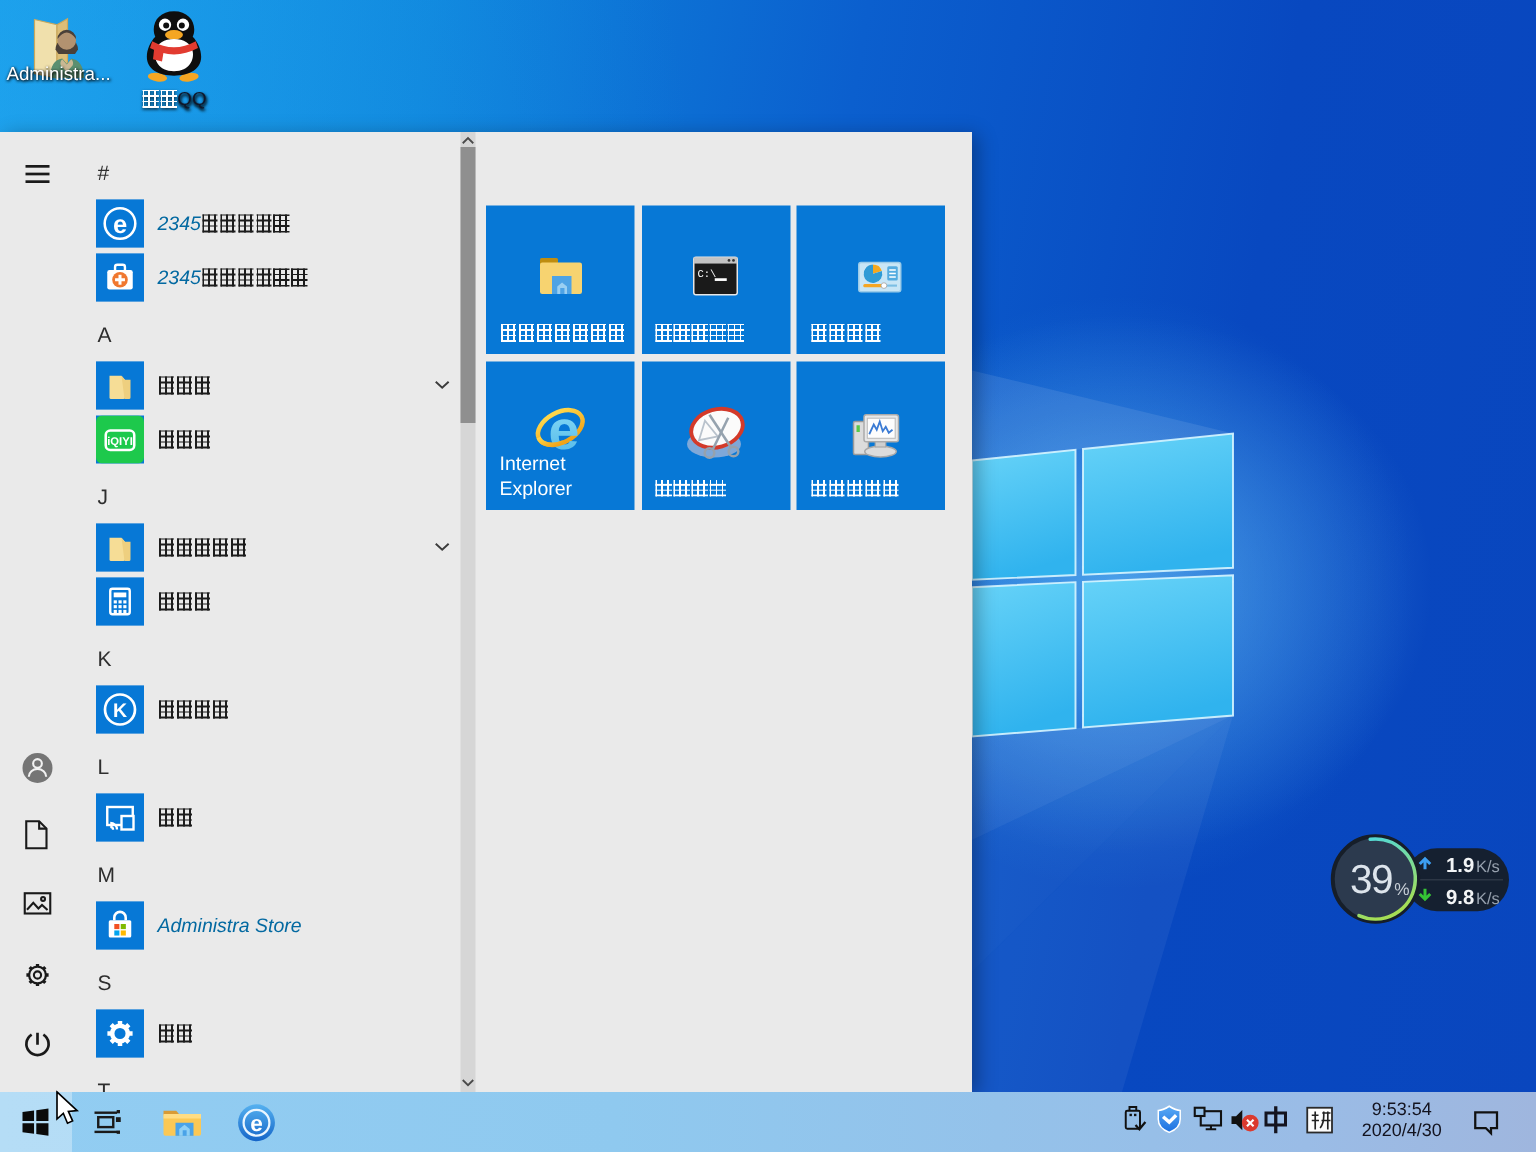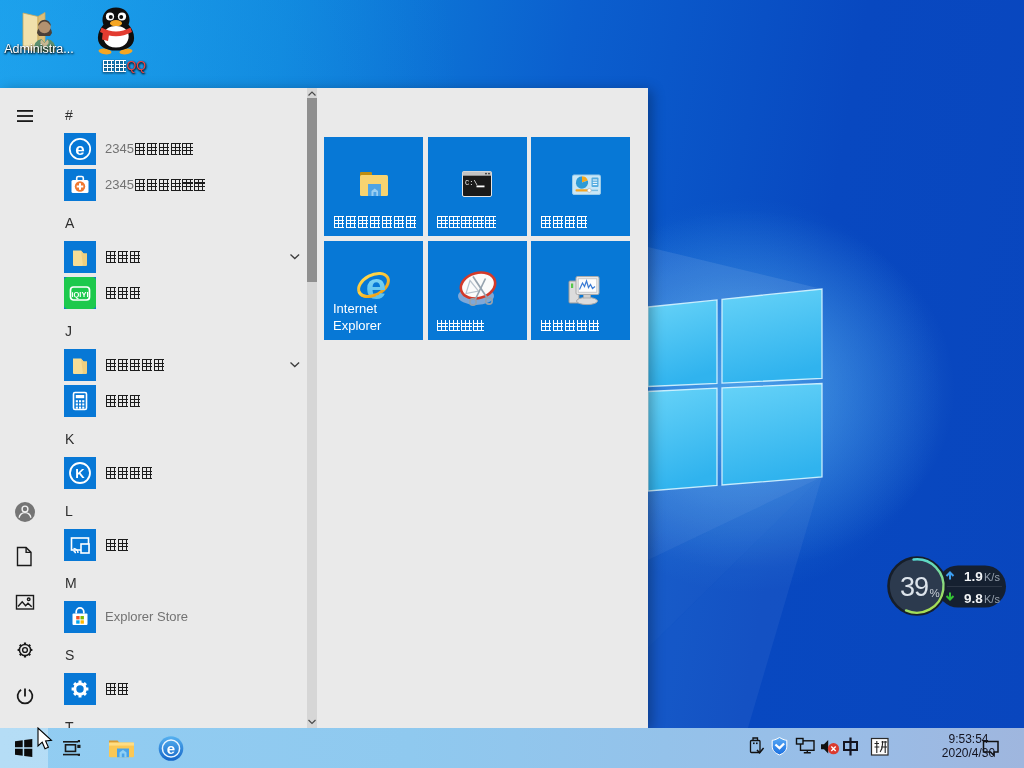--- a/index.html
+++ b/index.html
@@ -16,29 +16,29 @@
       repeating-linear-gradient(0deg,#fff 0 1.1px,transparent 1.1px 3.7px),
       repeating-linear-gradient(90deg,#fff 0 1.1px,transparent 1.1px 4.0px);}
   
   #menu{left:0;top:88px;width:648px;height:640px;background:#EAEAEA;
         box-shadow:4px 2px 12px rgba(0,0,0,.3);}
   .hdr{position:absolute;left:65px;width:40px;height:36px;line-height:36px;
        font-size:14px;color:#2e2e2e;}
   .arow{position:absolute;left:64px;height:32px;}
   .aico{position:absolute;left:0;top:0;width:32px;height:32px;background:#0778D6;}
   .albl{position:absolute;left:41px;top:0;height:32px;line-height:32px;white-space:nowrap;
-        font-size:13px;color:#737373;}
+        font-size:13px;color:#0369a1;font-style:italic;}
   .tile{position:absolute;width:99px;height:99px;background:#0778D6;}
   .tlbl{position:absolute;left:9px;bottom:6px;font-size:13px;color:#fff;line-height:17px;white-space:nowrap;}
   
   #taskbar{left:0;top:728px;width:1024px;height:40px;
     background:linear-gradient(90deg,#92CDF2 0%,#8FC9EF 40%,#94C2EA 65%,#9ABCE6 85%,#9FB6DE 100%);}
   #startbtn{left:0;top:0;width:48px;height:40px;background:rgba(255,255,255,.32);}
   .trayclock{position:absolute;left:903px;top:4px;width:63px;text-align:center;
-     font-size:12px;line-height:14px;color:#13131f;margin-left:34px;}
+     font-size:12px;line-height:14px;color:#13131f;}
 </style>
 </head>
 <body>
 
 <div class="abs" id="wall" style="left:0;top:0;width:1024px;height:768px;background:
   radial-gradient(circle 300px at 745px 395px, rgba(70,185,250,.38), rgba(70,185,250,0) 66%),
   radial-gradient(circle 820px at -80px 120px, rgba(40,170,243,.50), rgba(40,170,243,0) 66%),
   linear-gradient(100deg,#169CE8 0%,#0E85DC 25%,#0B5FCE 50%,#0848C0 75%,#0946BE 100%);">
 <svg width="1024" height="768" style="position:absolute;left:0;top:0">
   <defs>
@@ -84,21 +84,21 @@
     <circle cx="110" cy="16.5" r="4.1" fill="#fff"></circle>
       <circle cx="122" cy="16.5" r="4.1" fill="#fff"></circle>
     <circle cx="110.8" cy="17" r="2" fill="#0E0E0E"></circle>
       <circle cx="121.2" cy="17" r="2" fill="#0E0E0E"></circle>
     <ellipse cx="116" cy="23.2" rx="6" ry="3.2" fill="#F5A623"></ellipse>
     <path d="M116 26 c6.5 0 11.5 3 12.5 8.5 c1 5 -2 13 -12.5 13 c-10.5 0 -13.5 -8 -12.5 -13 C 104.5 29 109.5 26 116 26 Z" fill="#fff"></path>
     <path d="M101.5 27.5 q14.5 8 29 0 l1.5 4.5 q-16 8.5 -32 0 Z" fill="#E23B30"></path>
     <path d="M103 30.5 l6.5 1.5 -1.5 9 -6-1.5 Z" fill="#E23B30"></path>
   </svg>
   <div class="abs" style="left:0;top:42px;width:78px;text-align:center;font-size:12.5px;color:#fff;text-shadow:0 1px 2px rgba(0,0,0,.9),1px 1px 2px rgba(0,0,0,.8)">Administra...</div>
-  <div class="abs" style="left:86px;top:59px;width:60px;text-align:right;font-size:12.5px;color:#ef4444;text-shadow:0 1px 2px rgba(0,0,0,.9),1px 1px 2px rgba(0,0,0,.8)"><i class="hw" style="filter:drop-shadow(0 1px 1px rgba(0,0,0,.8))"></i><i class="hw" style="filter:drop-shadow(0 1px 1px rgba(0,0,0,.8))"></i>QQ</div>
+  <div class="abs" style="left:86px;top:59px;width:60px;text-align:center;font-size:12.5px;color:#0f172a;text-shadow:0 1px 2px rgba(0,0,0,.9),1px 1px 2px rgba(0,0,0,.8)"><i class="hw" style="filter:drop-shadow(0 1px 1px rgba(0,0,0,.8))"></i><i class="hw" style="filter:drop-shadow(0 1px 1px rgba(0,0,0,.8))"></i>QQ</div>
 </div>
 
 <div class="abs" id="menu">
   <svg id="rail" width="50" height="640" style="position:absolute;left:0;top:0">
     <g fill="#1a1a1a">
       <rect x="17" y="22" width="16" height="1.8"></rect>
       <rect x="17" y="27.1" width="16" height="1.8"></rect>
       <rect x="17" y="32.2" width="16" height="1.8"></rect>
     </g>
     <circle cx="25" cy="424" r="10" fill="#757575"></circle>
@@ -215,21 +215,21 @@
           <rect width="32" height="32" fill="#0778D6"></rect>
           <path d="M12.2 12.5 v-1.8 a3.8 3.8 0 0 1 7.6 0 v1.8" fill="none" stroke="#fff" stroke-width="1.7"></path>
           <rect x="8.5" y="12.5" width="15" height="11.5" rx="1" fill="#fff"></rect>
           <g>
             <rect x="12.2" y="15" width="3.4" height="3.4" fill="#F25022"></rect>
             <rect x="16.5" y="15" width="3.4" height="3.4" fill="#7FBA00"></rect>
             <rect x="12.2" y="19.3" width="3.4" height="3.4" fill="#00A4EF"></rect>
             <rect x="16.5" y="19.3" width="3.4" height="3.4" fill="#FFB900"></rect>
           </g>
         </svg>
-      <div class="albl">Explorer Store</div>
+      <div class="albl">Administra Store</div>
     </div>
     <div class="hdr" style="top:549px">S</div>
     <div class="arow" style="top:585px;width:240px">
       <svg class="aico" width="32" height="32">
           <rect width="32" height="32" fill="#0778D6"></rect>
           <circle cx="16" cy="16" r="5.2" fill="none" stroke="#fff" stroke-width="3"></circle>
           <g stroke="#fff" stroke-width="3" fill="none">
             <path d="M16 7.6 v2.4 M16 22 v2.4 M7.6 16 h2.4 M22 16 h2.4"></path>
             <path d="M10.1 10.1 l1.8 1.8 M20.1 20.1 l1.8 1.8 M10.1 21.9 l1.8-1.8 M20.1 11.9 l1.8-1.8"></path>
           </g>

